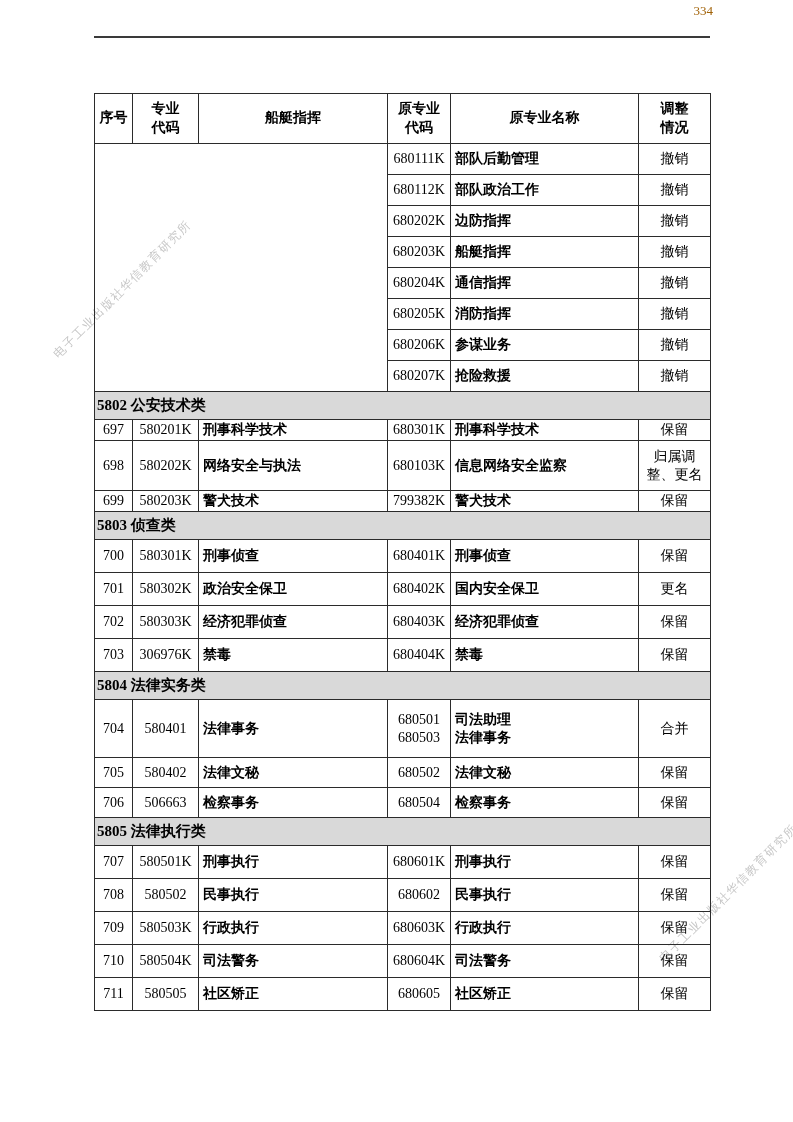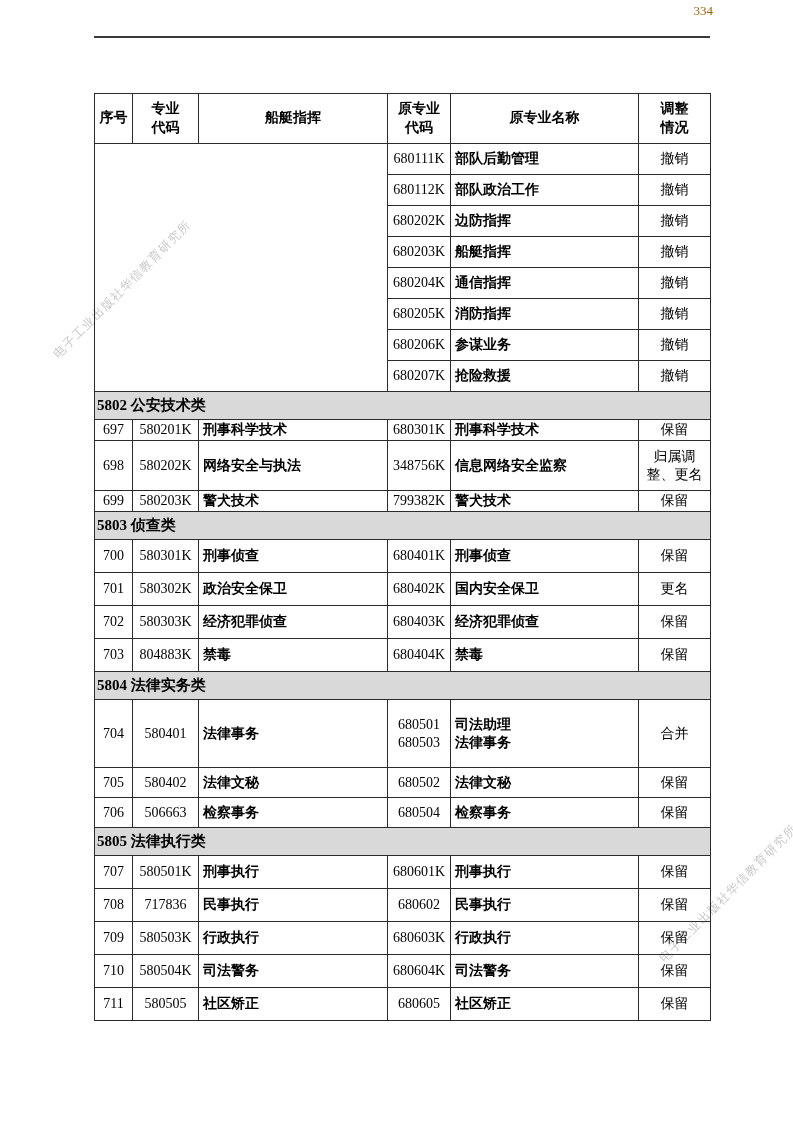--- a/index.html
+++ b/index.html
@@ -42,21 +42,21 @@
     background:#d9d9d9; font-weight:bold; font-size:15px;
     text-align:left; padding-left:2px;
   }
   tr.h-head { height:50px; }
   tr.h-sm   { height:31px;padding-left:14px; }
   tr.h-sec  { height:28px; }
   tr.h-30   { height:30px; }
   tr.h-33   { height:33px; }
   tr.h-38   { height:20px; }
   tr.h-50   { height:50px; }
-  tr.h-58   { height:68px;padding-left:18px; }
+  tr.h-58   { height:58px;padding-left:18px; }
 </style>
 </head>
 <body>
 
 <div class="page">
 
   <div class="watermark wm-topleft">电子工业出版社华信教育研究所</div>
   <div class="watermark wm-bottomright">电子工业出版社华信教育研究所</div>
 
   <div class="page-number">334</div>
@@ -136,21 +136,21 @@
       <td class="code">580201K</td>
       <td class="name">刑事科学技术</td>
       <td class="code">680301K</td>
       <td class="name">刑事科学技术</td>
       <td class="adj">保留</td>
     </tr>
     <tr class="h-50">
       <td class="seq">698</td>
       <td class="code">580202K</td>
       <td class="name">网络安全与执法</td>
-      <td class="code">348756K</td>
+      <td class="code">680103K</td>
       <td class="name">信息网络安全监察</td>
       <td class="adj">归属调
 整、更名</td>
     </tr>
     <tr class="h-38">
       <td class="seq">699</td>
       <td class="code">580203K</td>
       <td class="name">警犬技术</td>
       <td class="code">799382K</td>
       <td class="name">警犬技术</td>
@@ -180,21 +180,21 @@
     <tr class="h-33">
       <td class="seq">702</td>
       <td class="code">580303K</td>
       <td class="name">经济犯罪侦查</td>
       <td class="code">680403K</td>
       <td class="name">经济犯罪侦查</td>
       <td class="adj">保留</td>
     </tr>
     <tr class="h-33">
       <td class="seq">703</td>
-      <td class="code">804883K</td>
+      <td class="code">306976K</td>
       <td class="name">禁毒</td>
       <td class="code">680404K</td>
       <td class="name">禁毒</td>
       <td class="adj">保留</td>
     </tr>
 
     <tr class="h-sec section">
       <td colspan="6">5804 法律实务类</td>
     </tr>
 
@@ -232,21 +232,21 @@
     <tr class="h-33">
       <td class="seq">707</td>
       <td class="code">580501K</td>
       <td class="name">刑事执行</td>
       <td class="code">680601K</td>
       <td class="name">刑事执行</td>
       <td class="adj">保留</td>
     </tr>
     <tr class="h-33">
       <td class="seq">708</td>
-      <td class="code">717836</td>
+      <td class="code">580502</td>
       <td class="name">民事执行</td>
       <td class="code">680602</td>
       <td class="name">民事执行</td>
       <td class="adj">保留</td>
     </tr>
     <tr class="h-33">
       <td class="seq">709</td>
       <td class="code">580503K</td>
       <td class="name">行政执行</td>
       <td class="code">680603K</td>

